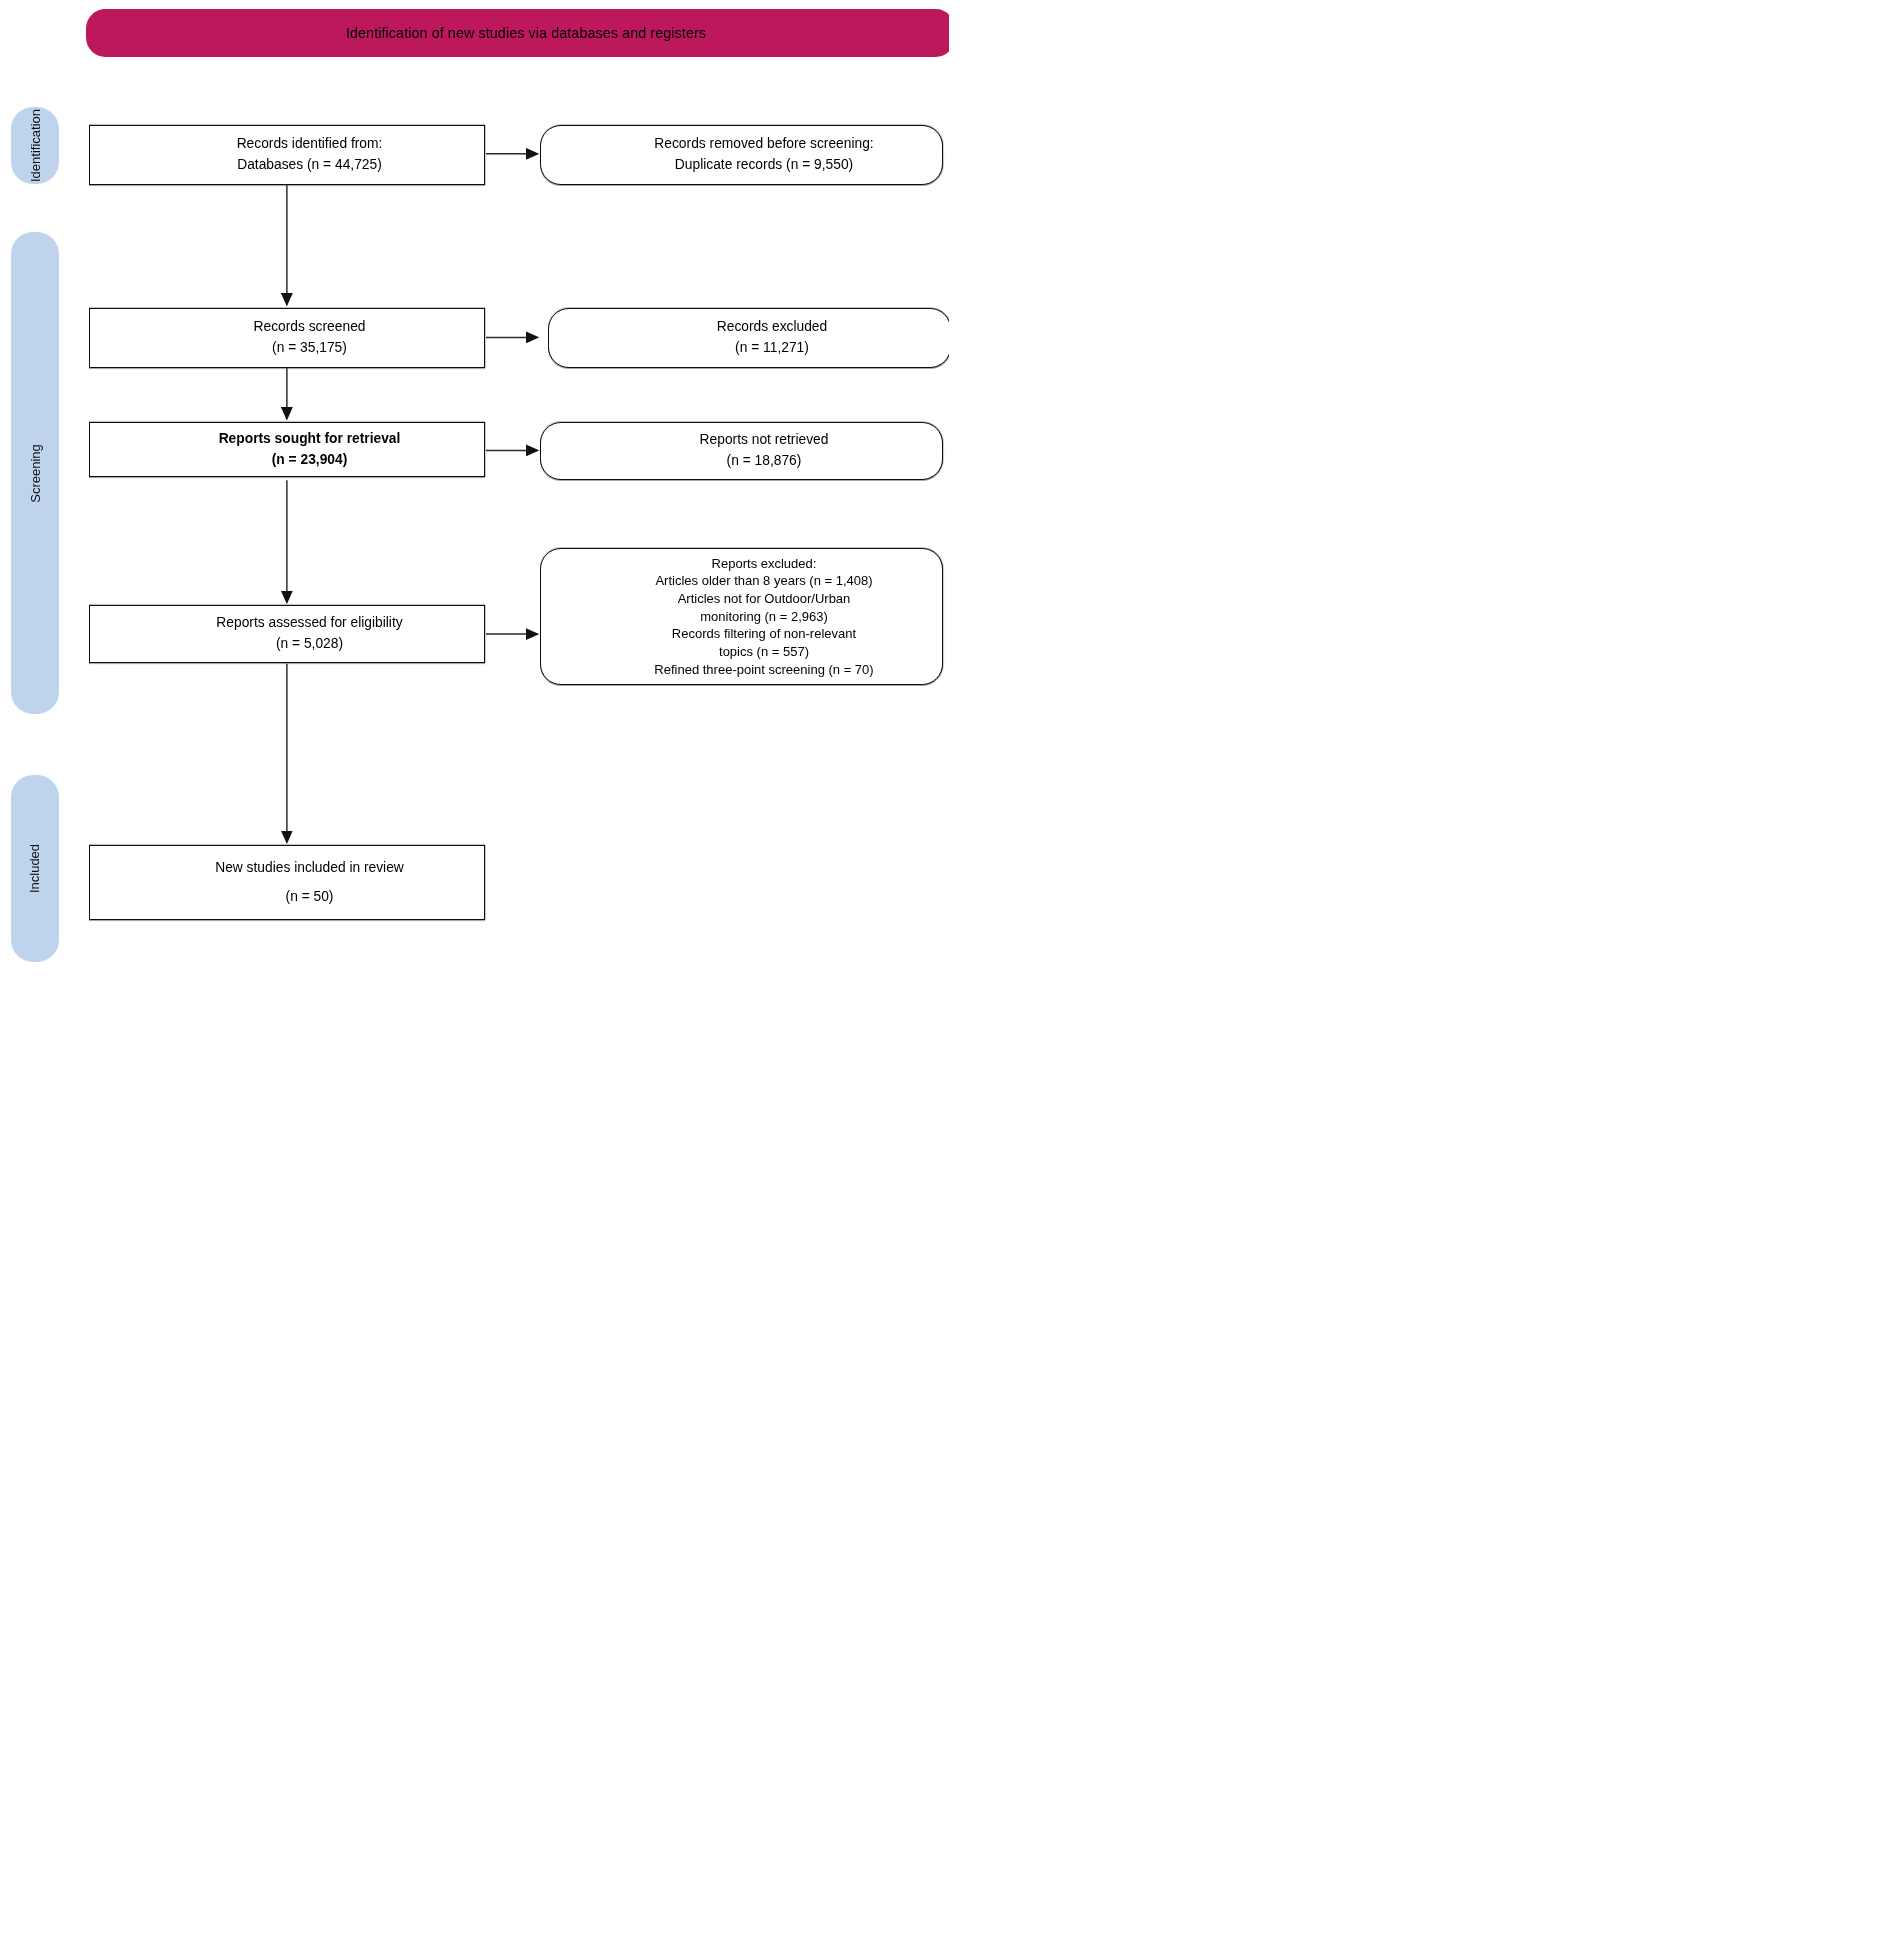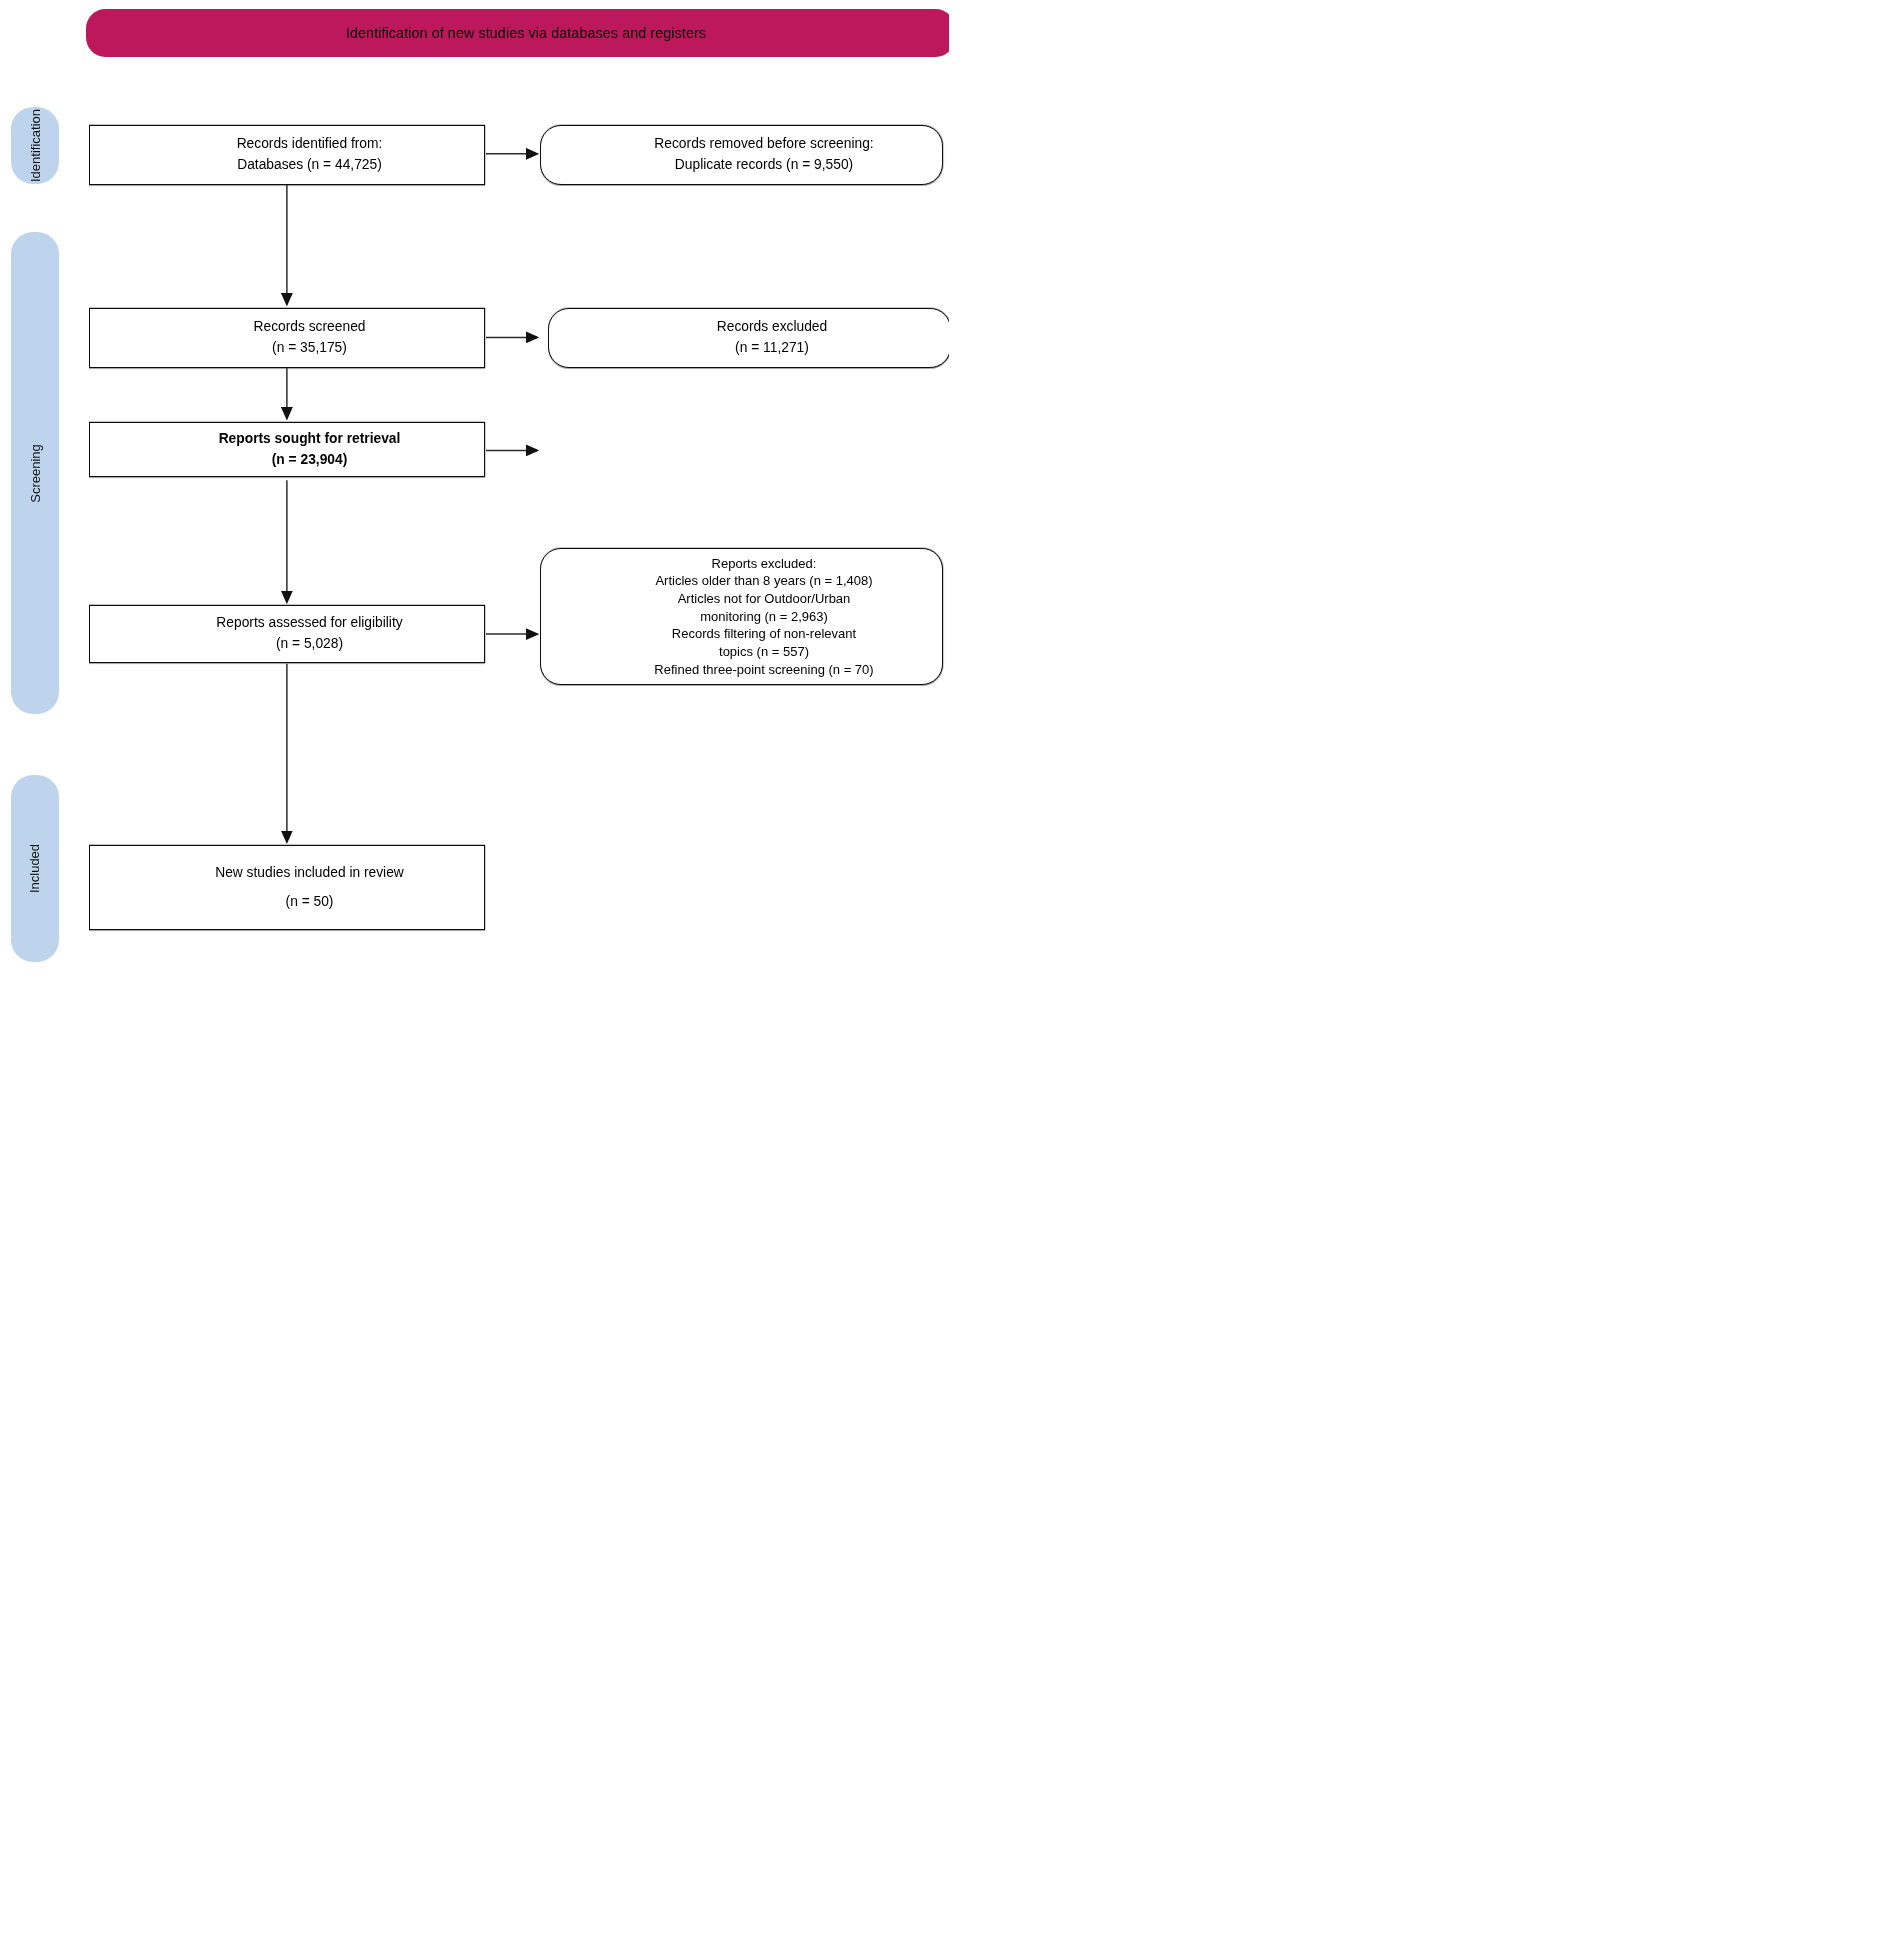--- a/index.html
+++ b/index.html
@@ -59,21 +59,21 @@
     box-sizing: border-box;
     padding-left: 45px;
   }
   .col-main  { left: 89px; width: 396px; }
   .col-side  { left: 540px; width: 403px; border-radius: 21px; }
 
   #box-identified { top: 125px; height: 60px; }
   #box-screened   { top: 308px; height: 60px; }
   #box-sought     { top: 422px; height: 55px; font-weight: bold; }
   #box-assessed   { top: 605px; height: 58px; }
-  #box-included   { top: 845px; height: 85px; gap: 8px; }
+  #box-included   { top: 845px; height: 75px; gap: 8px; }
 
   #box-removed       { top: 125px; height: 60px; }
   #box-excluded      { top: 308px; height: 60px; margin-left: 8px; }
   #box-notretrieved  { top: 422px; height: 58px; }
   #box-reportsexcl   { top: 548px; height: 137px; font-size: 13px; line-height: 1.36; }
 
   svg.arrows {
     position: absolute;
     left: 0; top: 0;
     width: 949px; height: 968px;
@@ -144,20 +144,24 @@
   <div class="flow-box col-side" id="box-removed">
     <div>Records removed before screening:</div>
     <div>Duplicate records (n = 9,550)</div>
   </div>
 
   <div class="flow-box col-side" id="box-excluded">
     <div>Records excluded</div>
     <div>(n = 11,271)</div>
   </div>
 
+  <div class="flow-box col-side" id="box-notretrieved">
+    <div>Reports not retrieved</div>
+    <div>(n = 18,876)</div>
+  </div>
 
   <div class="flow-box col-side" id="box-reportsexcl">
     <div>Reports excluded:</div>
     <div>Articles older than 8 years (n = 1,408)</div>
     <div>Articles not for Outdoor/Urban</div>
     <div>monitoring (n = 2,963)</div>
     <div>Records filtering of non-relevant</div>
     <div>topics (n = 557)</div>
     <div>Refined three-point screening (n = 70)</div>
   </div>

